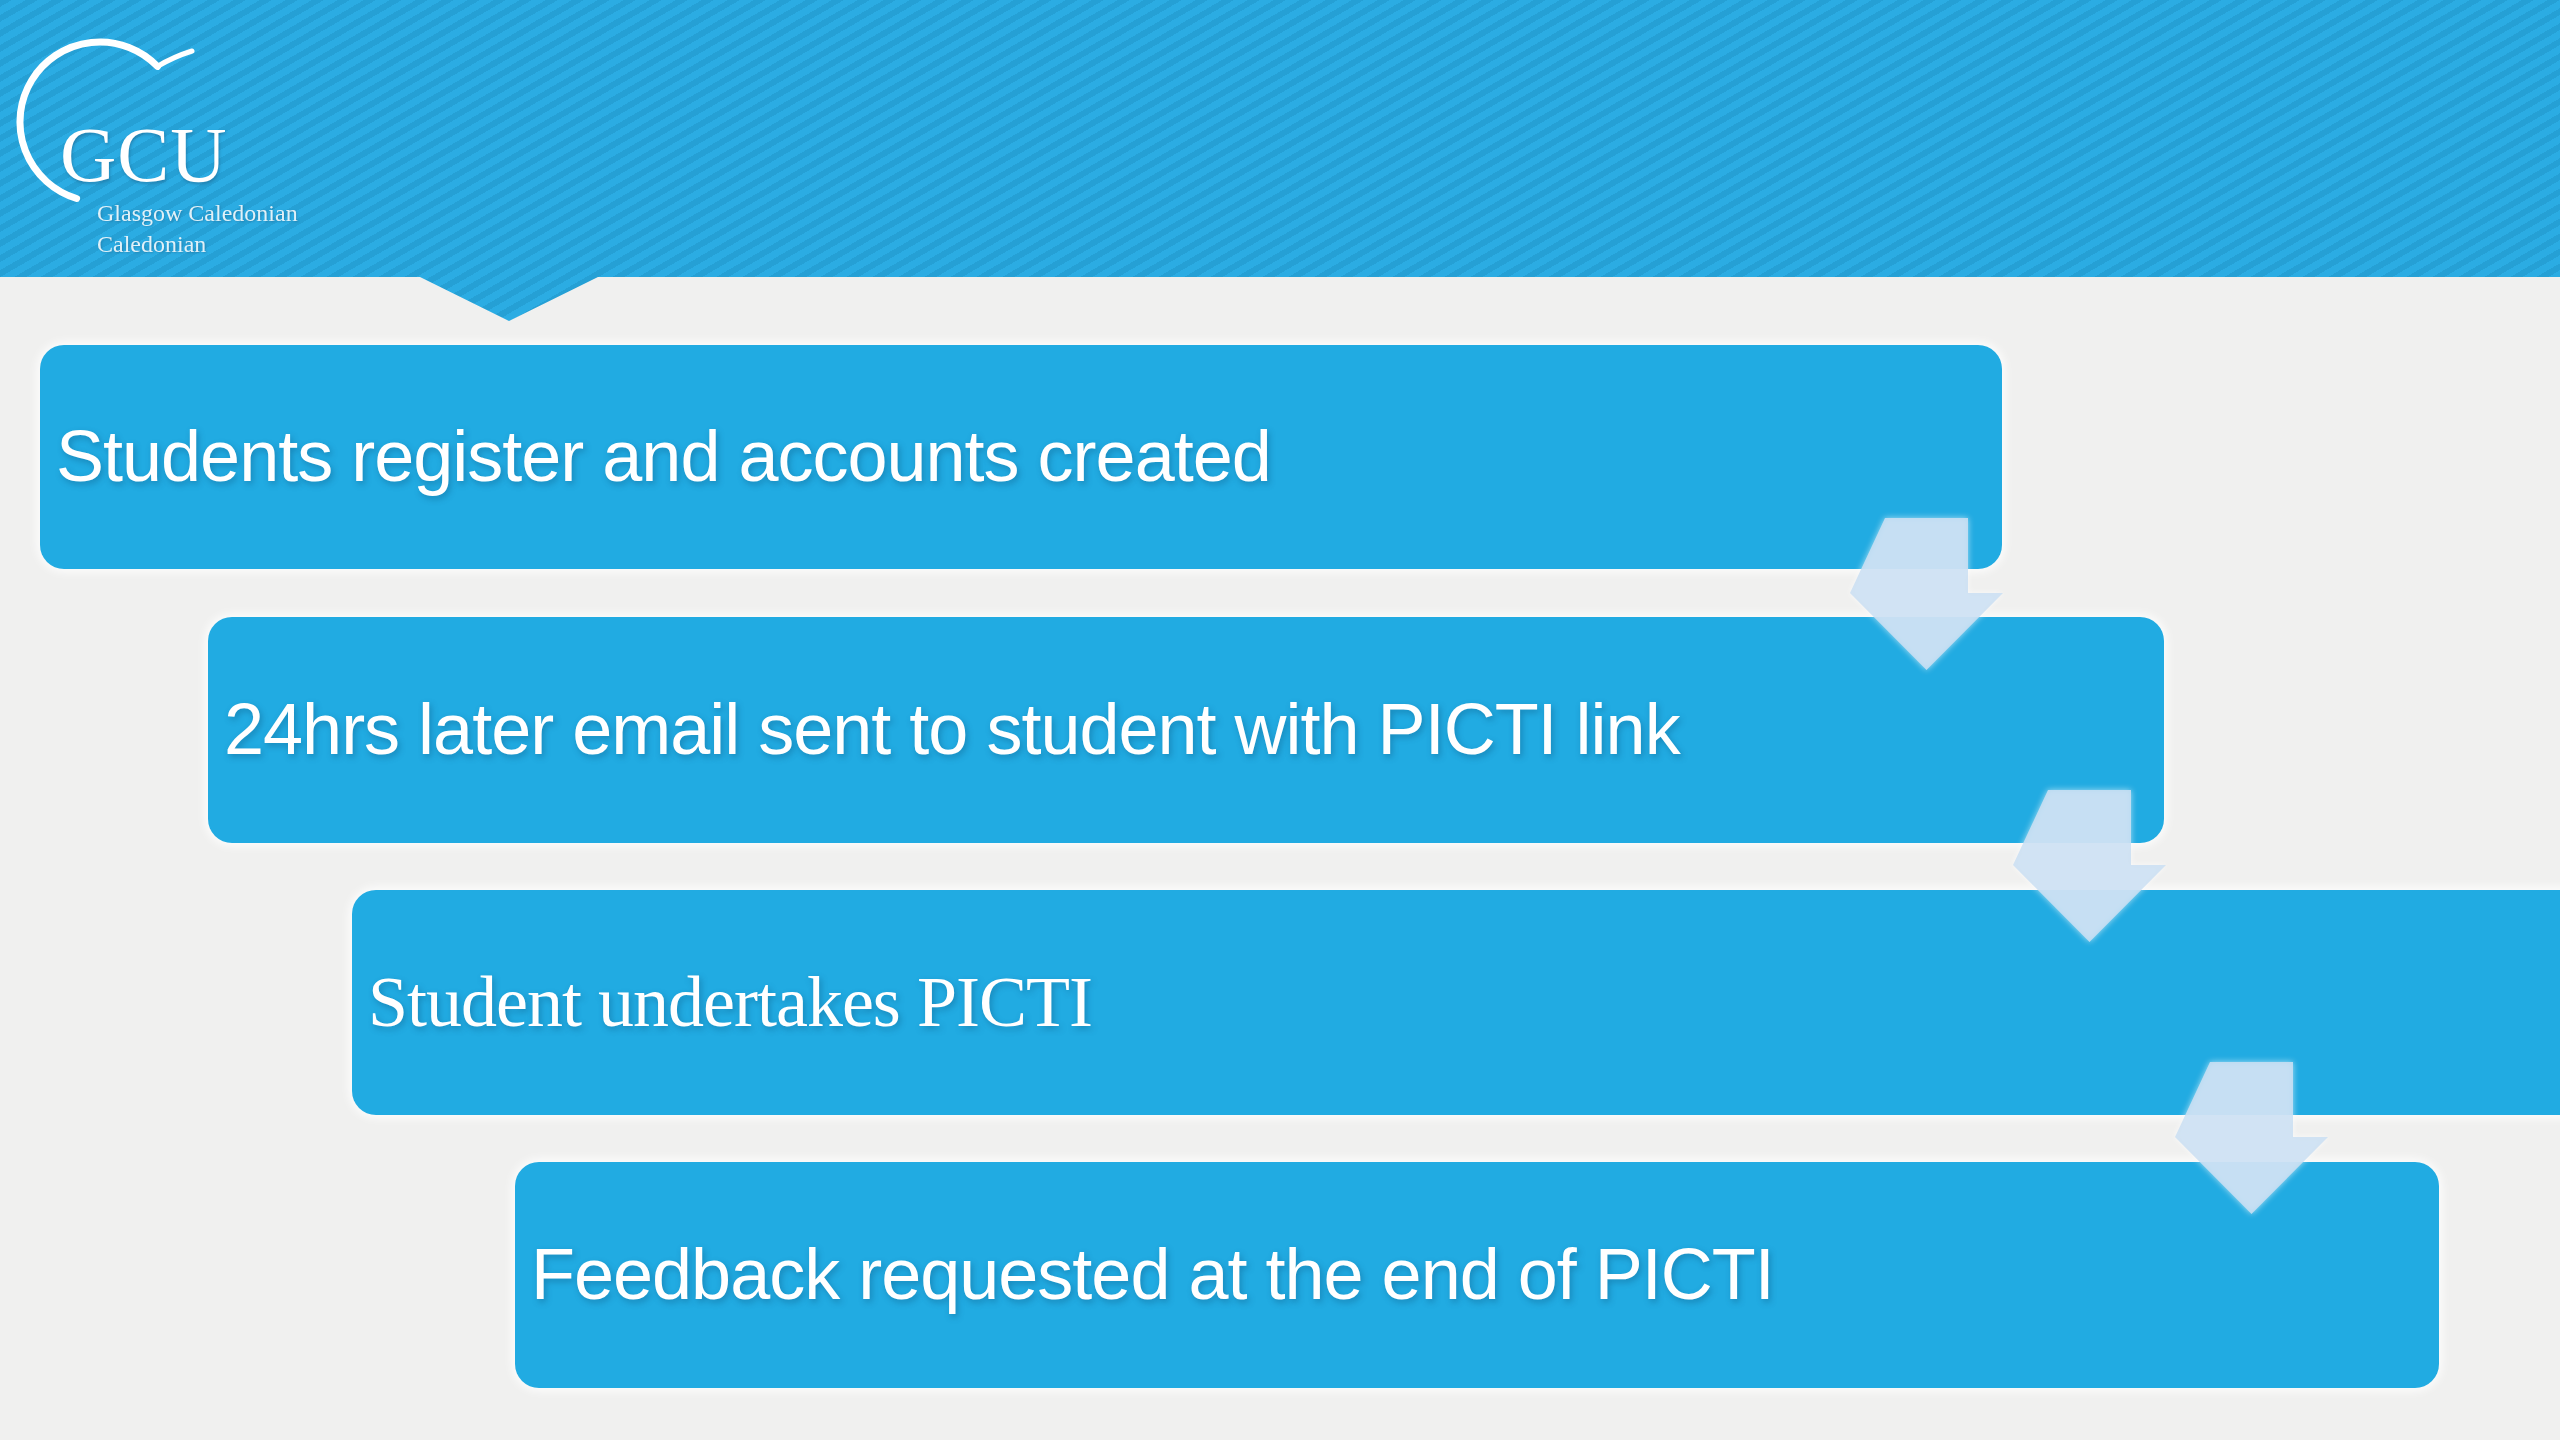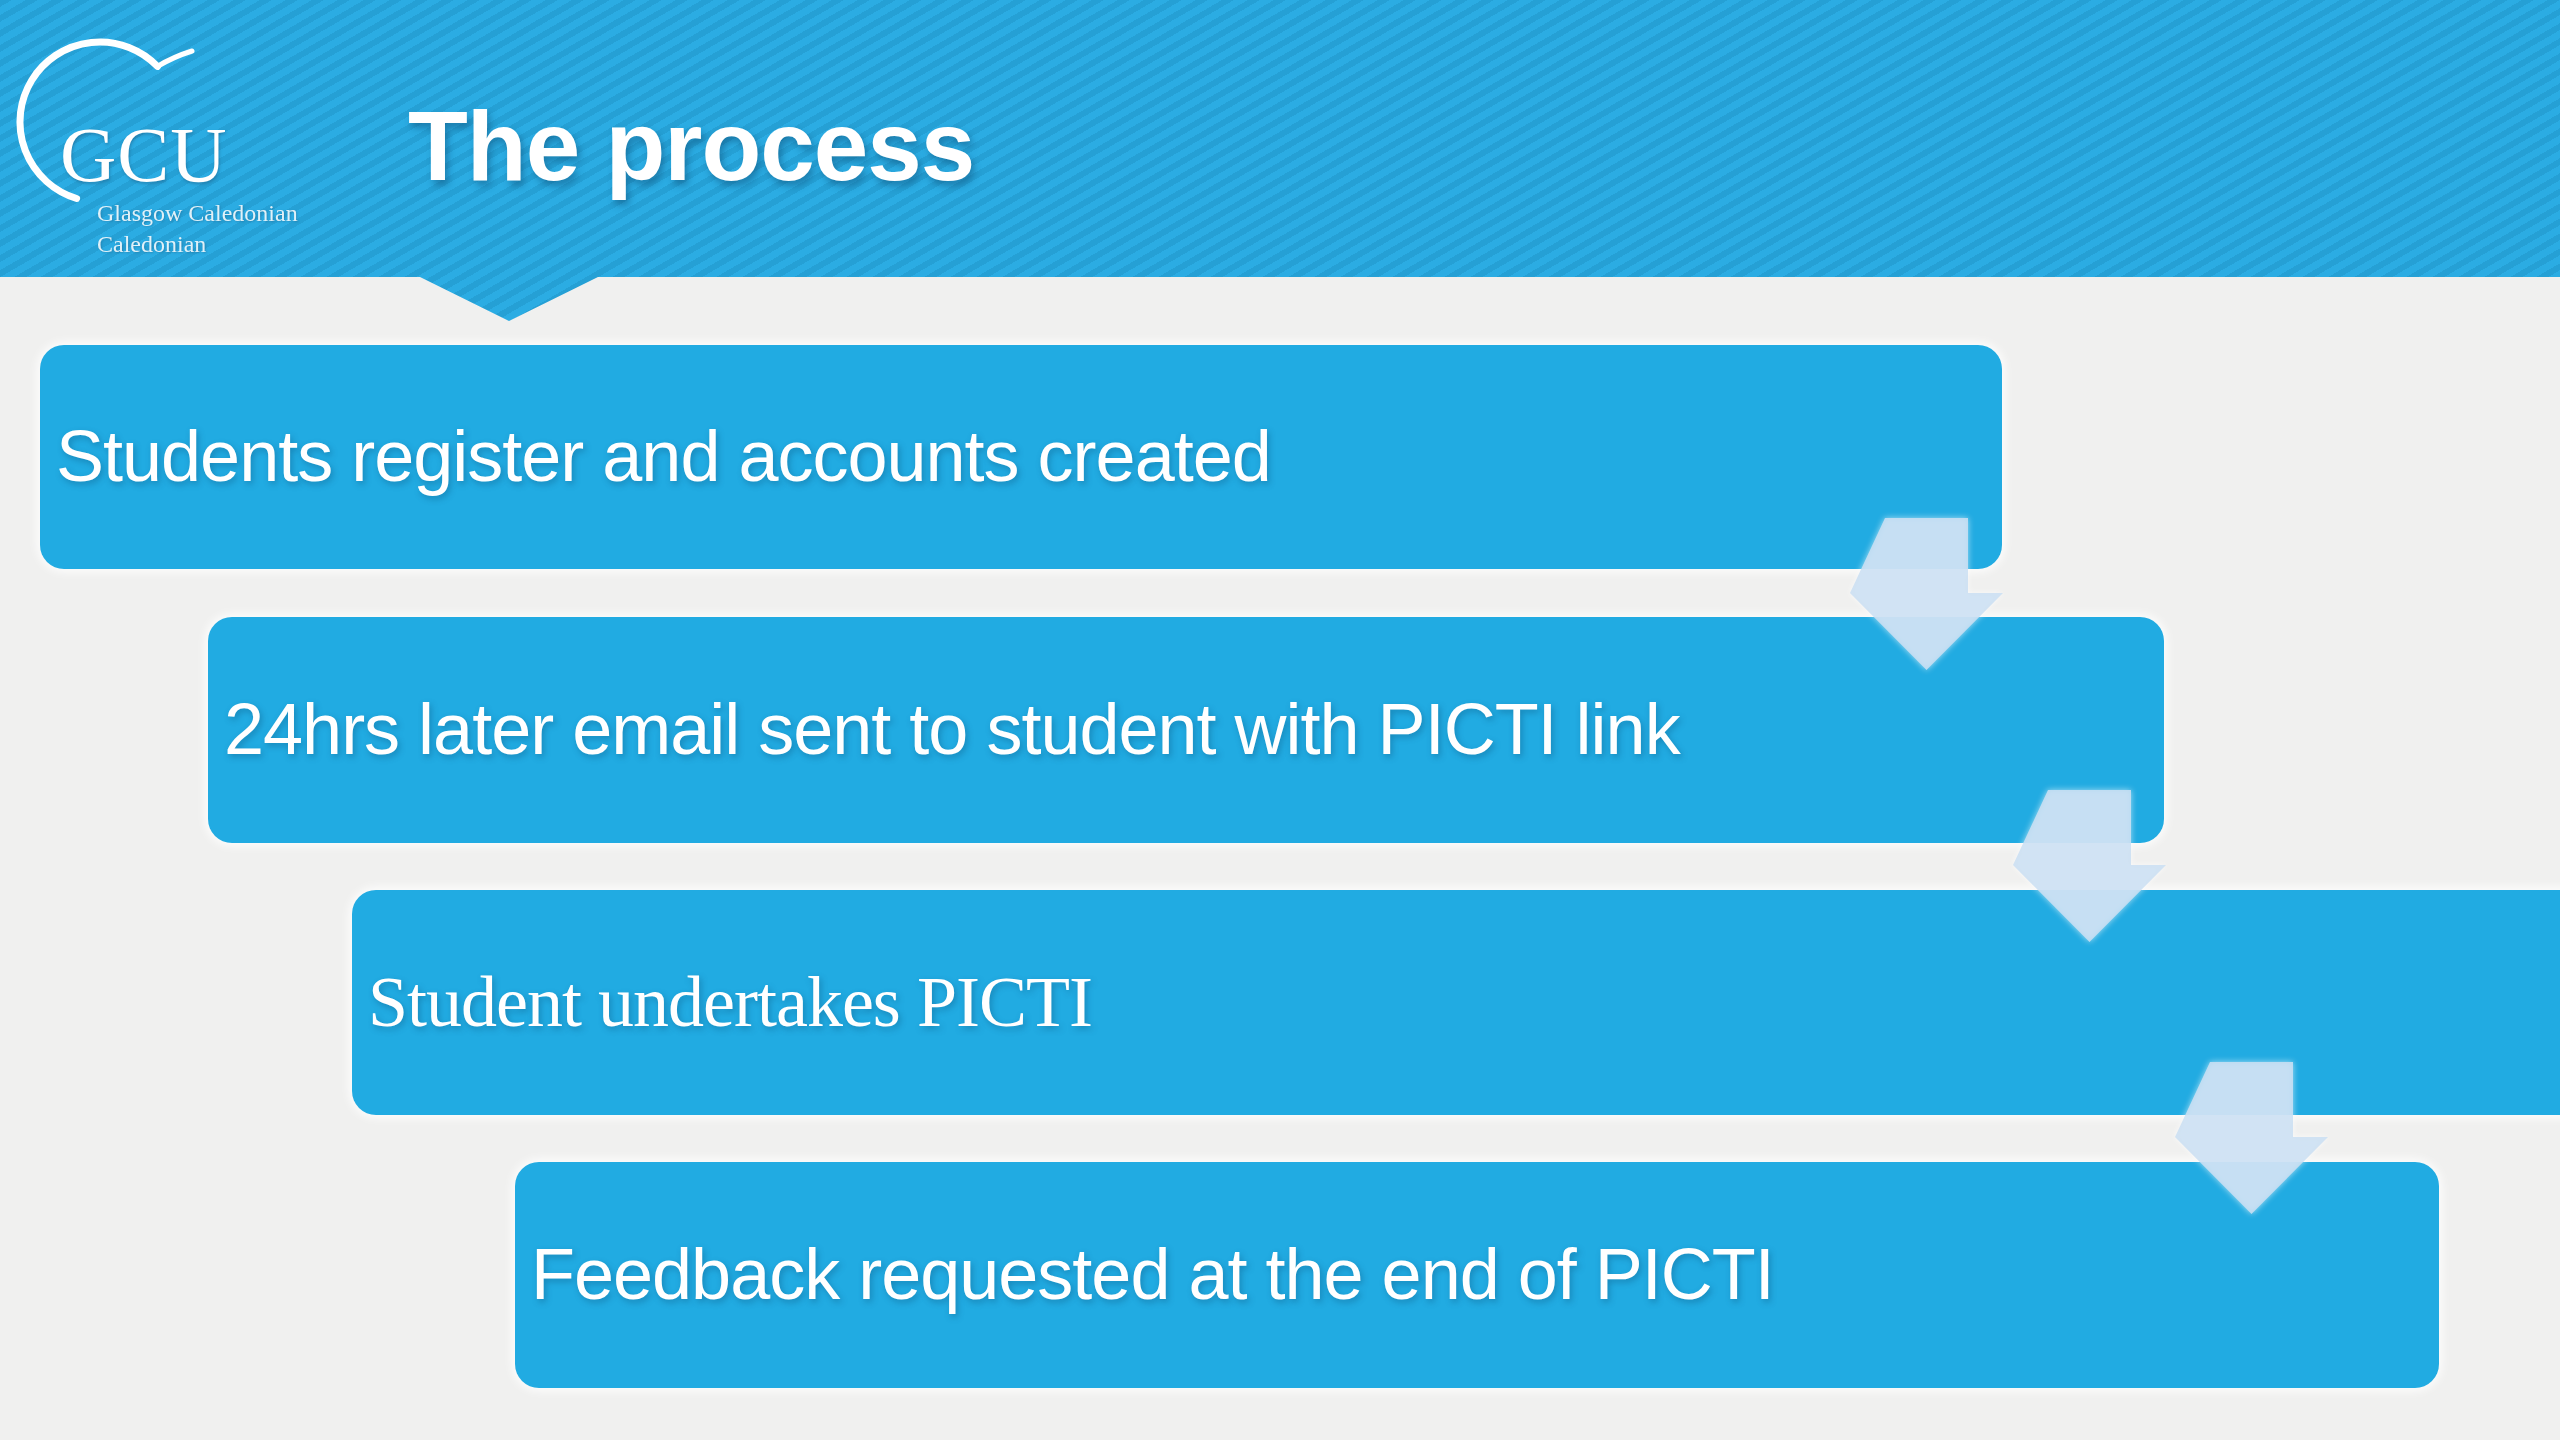--- a/index.html
+++ b/index.html
@@ -89,21 +89,20 @@
       <path d="M145.5,36.4 A80,80 0 1 0 64.6,168.5" fill="none" stroke="#FFFFFF" stroke-width="7" stroke-linecap="round"></path>
       <path d="M145.5,36.4 Q161,27 180,21" fill="none" stroke="#FFFFFF" stroke-width="5" stroke-linecap="round"></path>
     </svg>
     <div class="logo-acronym">GCU</div>
     <div class="logo-name">
       <div>Glasgow Caledonian</div>
       <div>Caledonian</div>
     </div>
   </div>
 
-  <div class="title">The process</div>
 
   <div class="step-box box-0">
     <span class="step-label">Students register and accounts created</span>
   </div>
 
   <div class="step-box box-1">
     <span class="step-label">24hrs later email sent to student with PICTI link</span>
   </div>
 
   <div class="step-box box-2">

